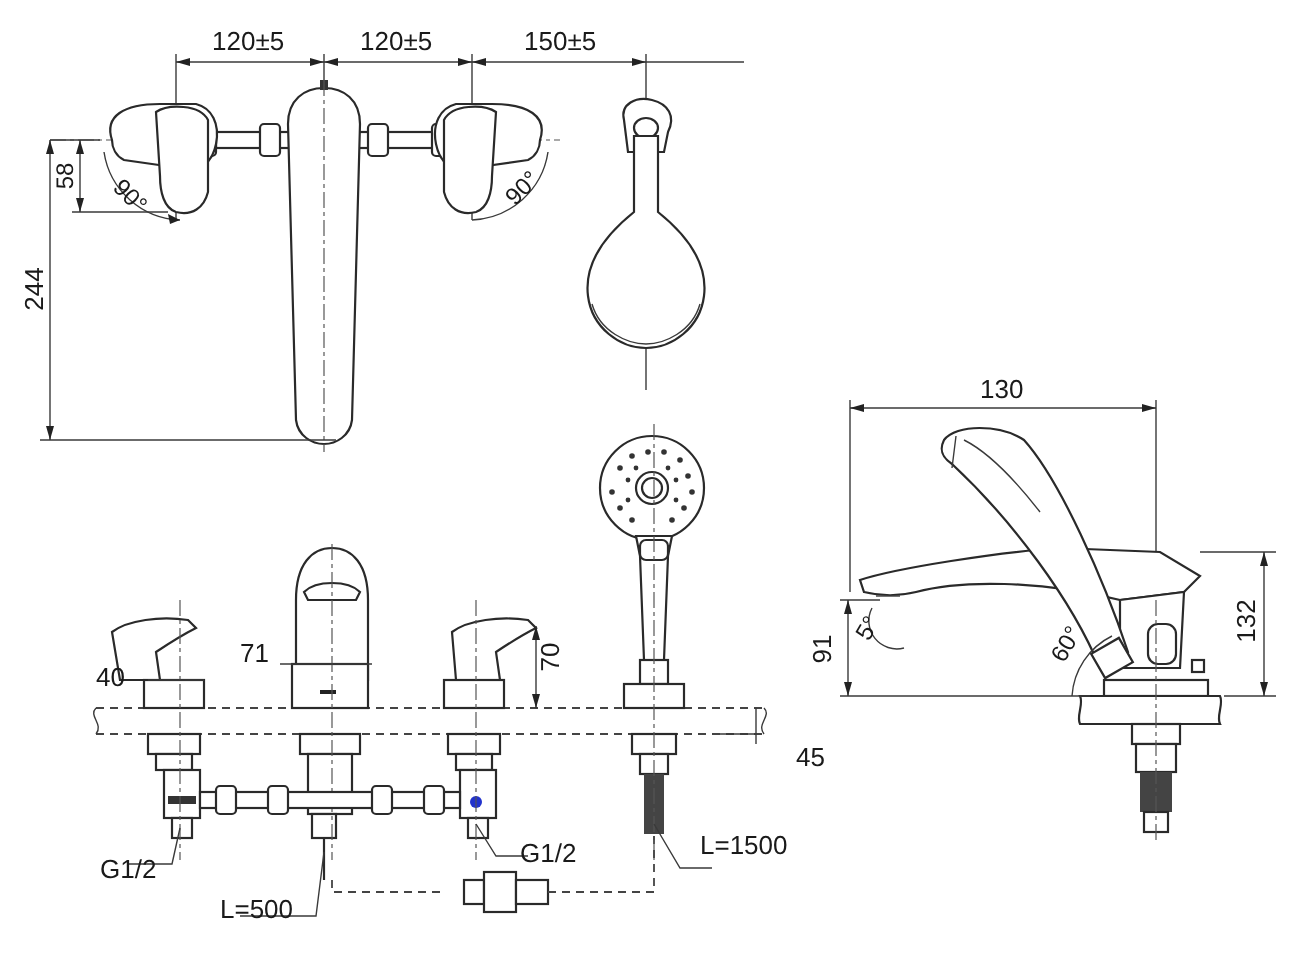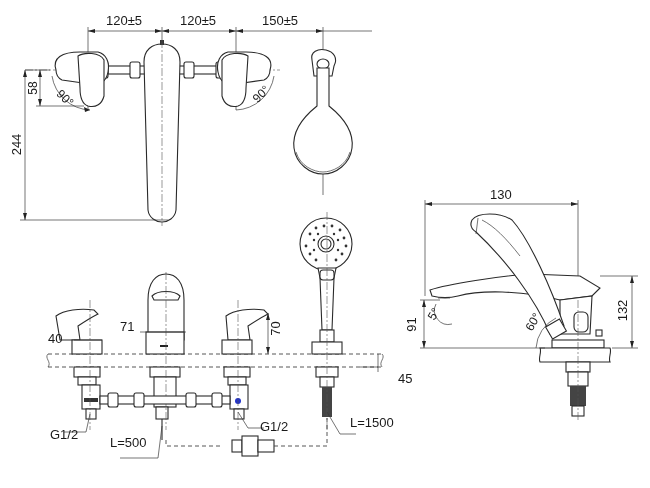--- a/index.html
+++ b/index.html
@@ -217,21 +217,21 @@
 <span class="lbl vert" style="left:6px;top:138px;">244</span>
 <span class="lbl" style="left:56px;top:92px;font-size:12px;transform:rotate(45deg);">90°</span>
 <span class="lbl" style="left:252px;top:88px;font-size:12px;transform:rotate(-45deg);">90°</span>
 
 <span class="lbl" style="left:48px;top:332px;">40</span>
 <span class="lbl" style="left:120px;top:320px;">71</span>
 <span class="lbl vert" style="left:268px;top:322px;">70</span>
 <span class="lbl" style="left:362px;top:372px;margin-left:36px;">45</span>
 <span class="lbl" style="left:50px;top:428px;">G1/2</span>
 <span class="lbl" style="left:260px;top:420px;">G1/2</span>
-<span class="lbl" style="left:110px;top:436px;">L=500</span>
+<span class="lbl" style="left:110px;top:448px;">L=500</span>
 <span class="lbl" style="left:350px;top:416px;">L=1500</span>
 
 <span class="lbl" style="left:490px;top:188px;">130</span>
 <span class="lbl vert" style="left:404px;top:318px;">91</span>
 <span class="lbl vert" style="left:612px;top:304px;">132</span>
 <span class="lbl" style="left:428px;top:308px;font-size:12px;transform:rotate(-60deg);">5°</span>
 <span class="lbl" style="left:524px;top:316px;font-size:12px;transform:rotate(-60deg);">60°</span>
 
 </div>
 

